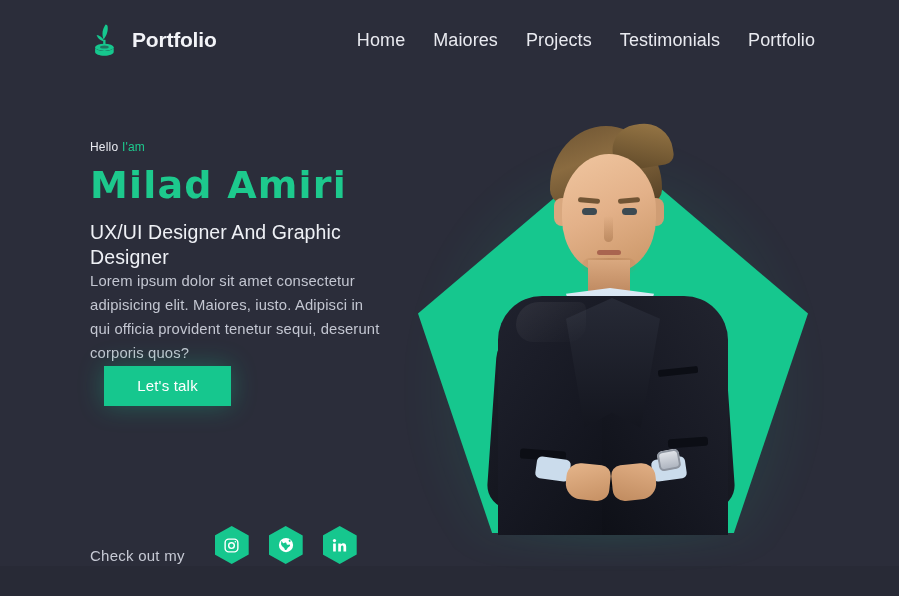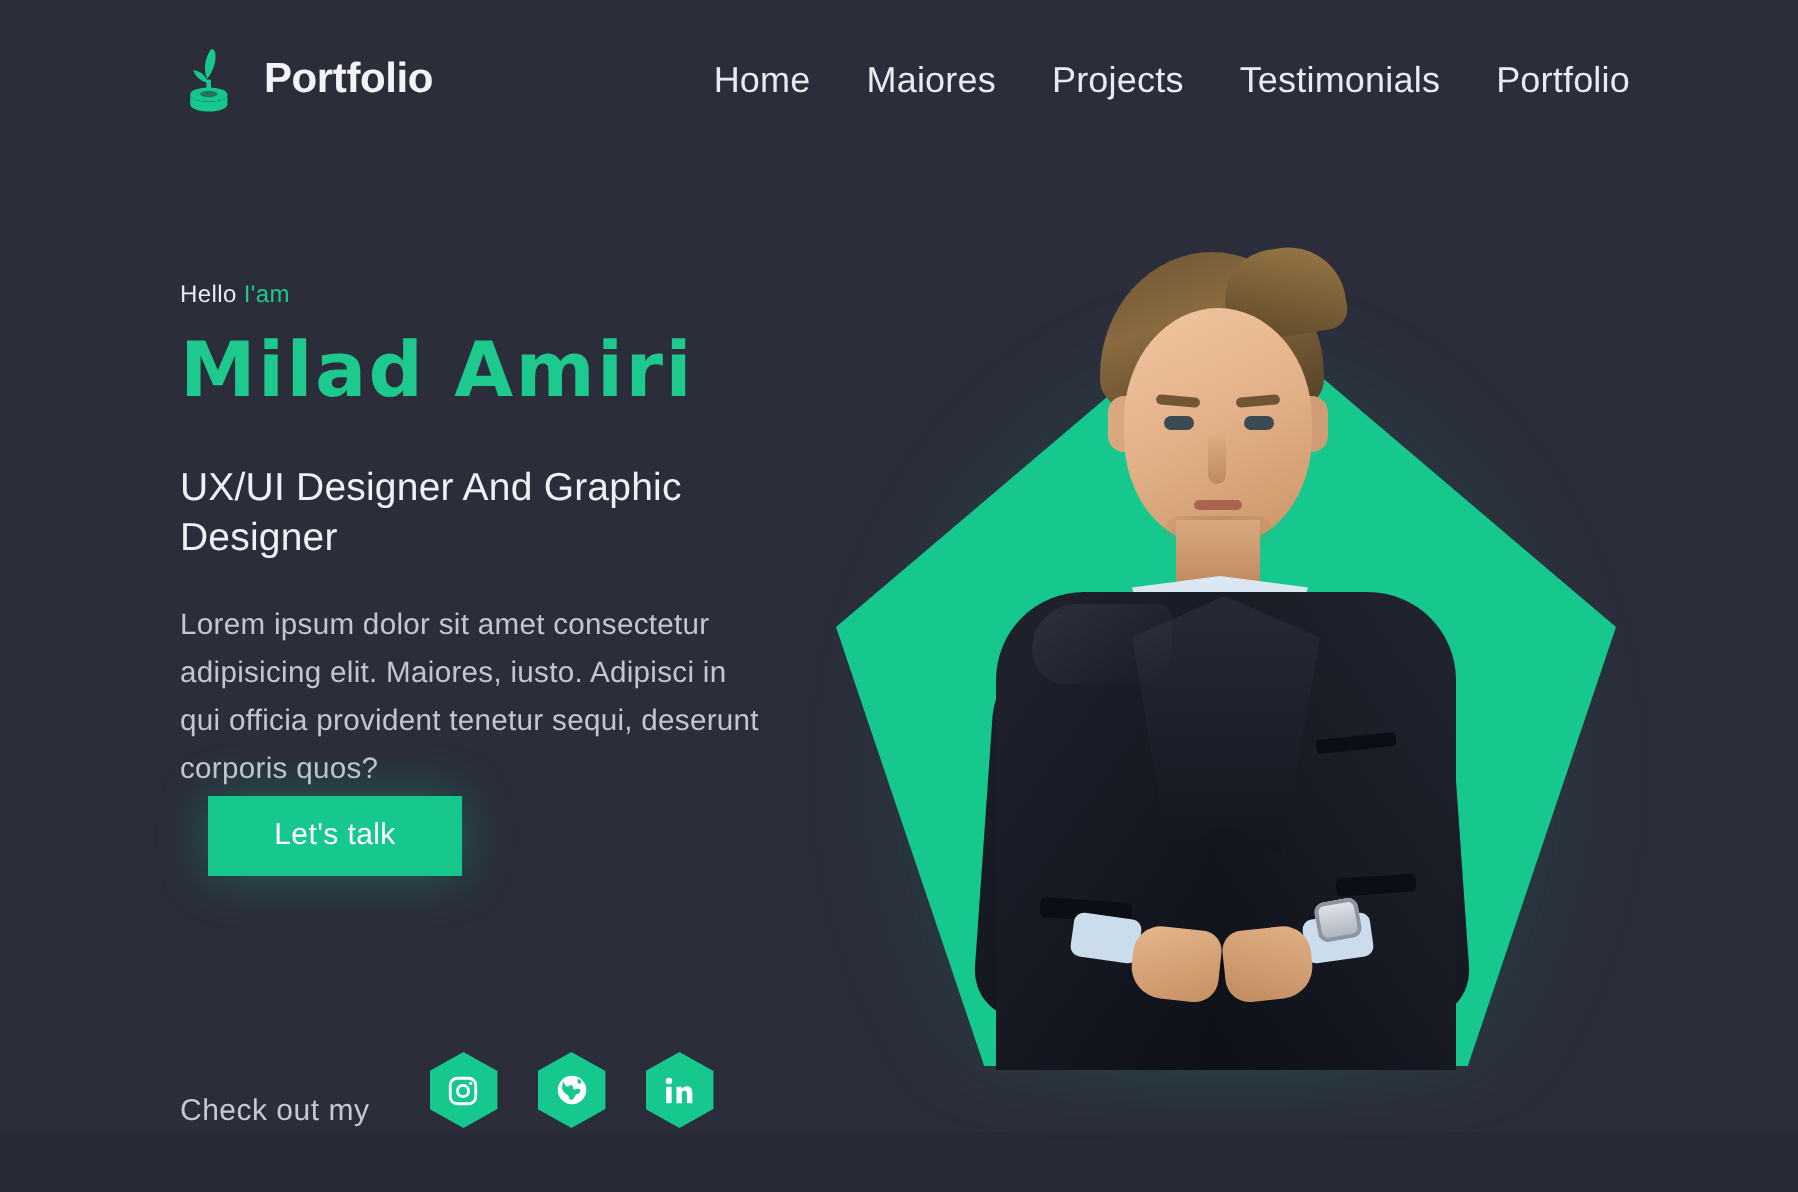--- a/index.html
+++ b/index.html
@@ -101,30 +101,29 @@
     margin-bottom: 12px;
   }
   .greeting .accent { color: #1dc98d; }
 
   .name {
     font-size: 38px;
     font-weight: bold;
     color: #1dc98d;
     letter-spacing: 1.2px;
     line-height: 1.05;
-    margin-bottom: 26px;
+    margin-bottom: 14px;
     font-family: "DejaVu Sans", sans-serif;
   }
 
   .role {
     font-size: 19.5px;
     color: #eef0f5;
     line-height: 1.28;
     letter-spacing: 0.1px;
-    margin-bottom: 20px;
     max-width: 290px;
   }
 
   .blurb {
     font-size: 14.8px;
     color: #c3c6d1;
     line-height: 1.62;
     letter-spacing: 0.15px;
     max-width: 295px;
   }

